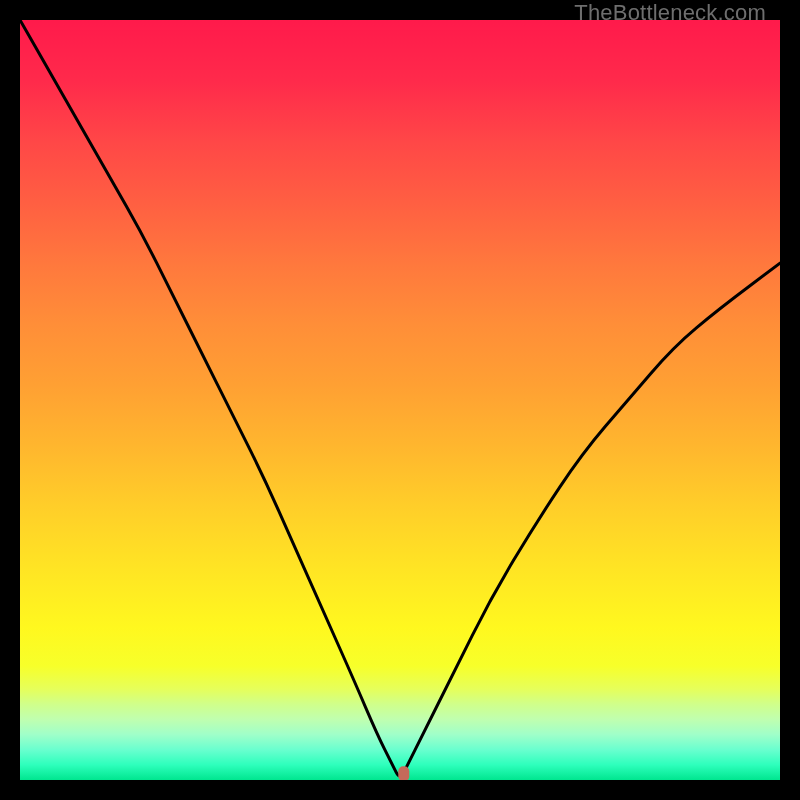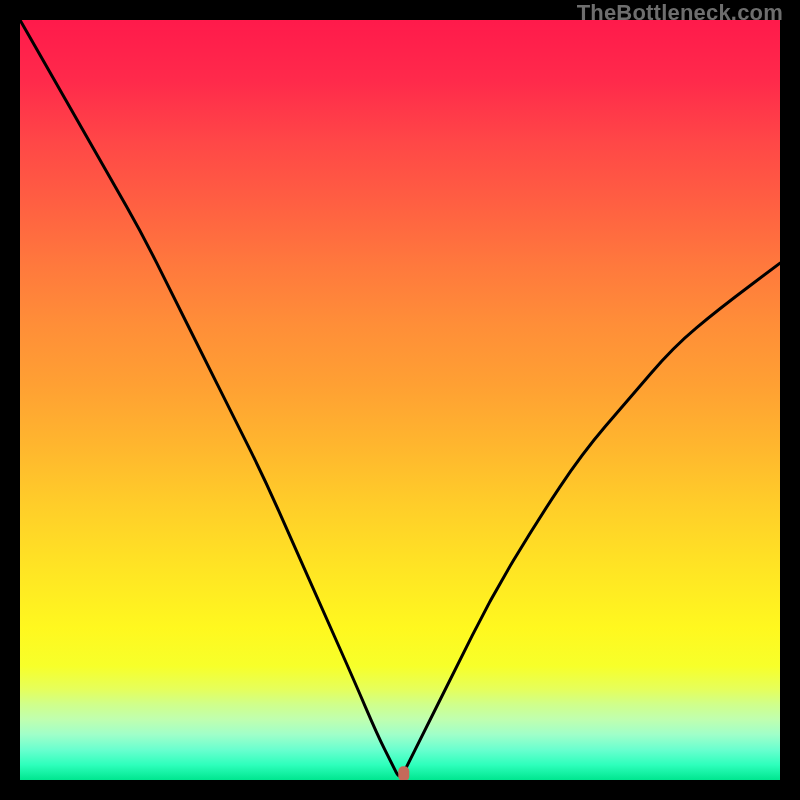--- a/index.html
+++ b/index.html
@@ -51,24 +51,24 @@
   svg.curve {
     position: absolute;
     left: 0;
     top: 0;
     width: 760px;
     height: 760px;
   }
   .watermark {
     position: absolute;
     top: 0;
-    right: 17px;
+    right: 34px;
     color: #6e6e6e;
     font-size: 22px;
-    font-weight: 700;
+    font-weight: 400;
     letter-spacing: 0.2px;
     user-select: none;
     text-align: right;
   }
 </style>
 </head>
 <body>
 
 <div class="frame">
   <div class="watermark">TheBottleneck.com</div>

